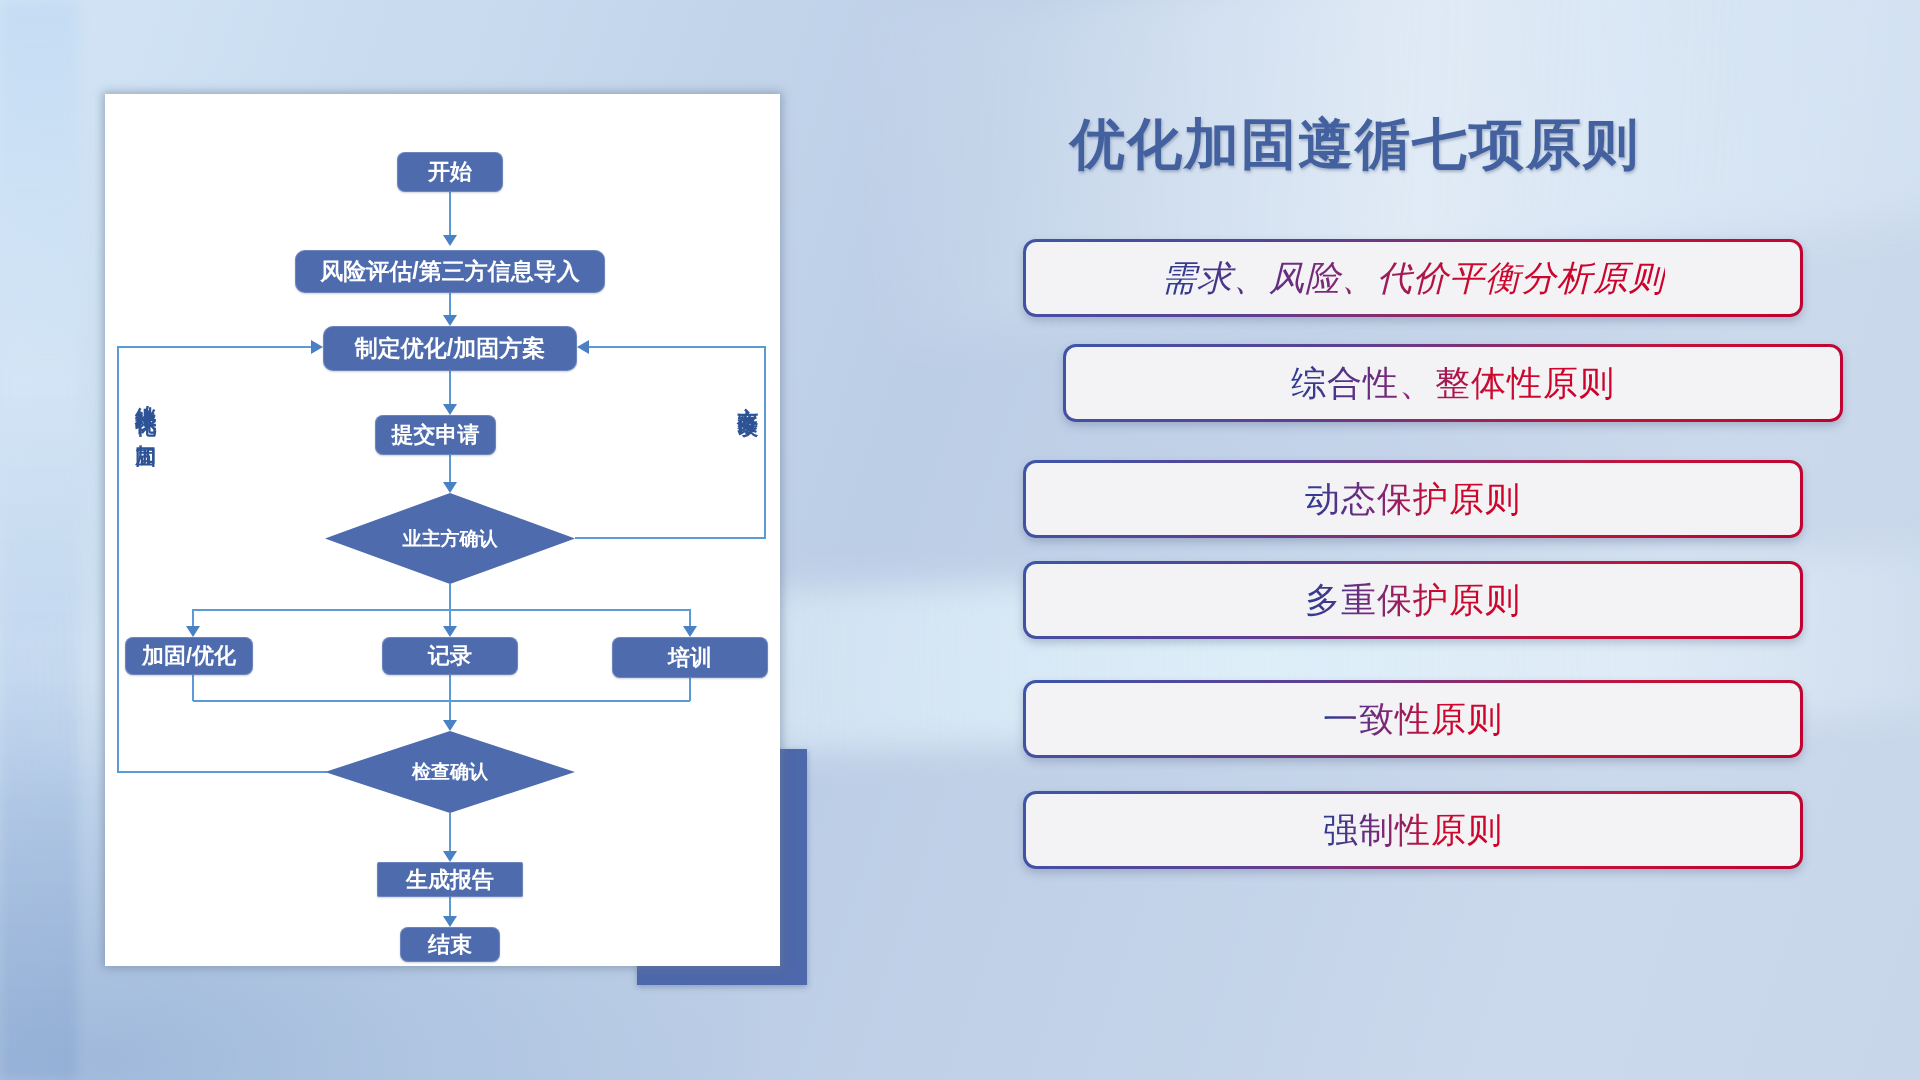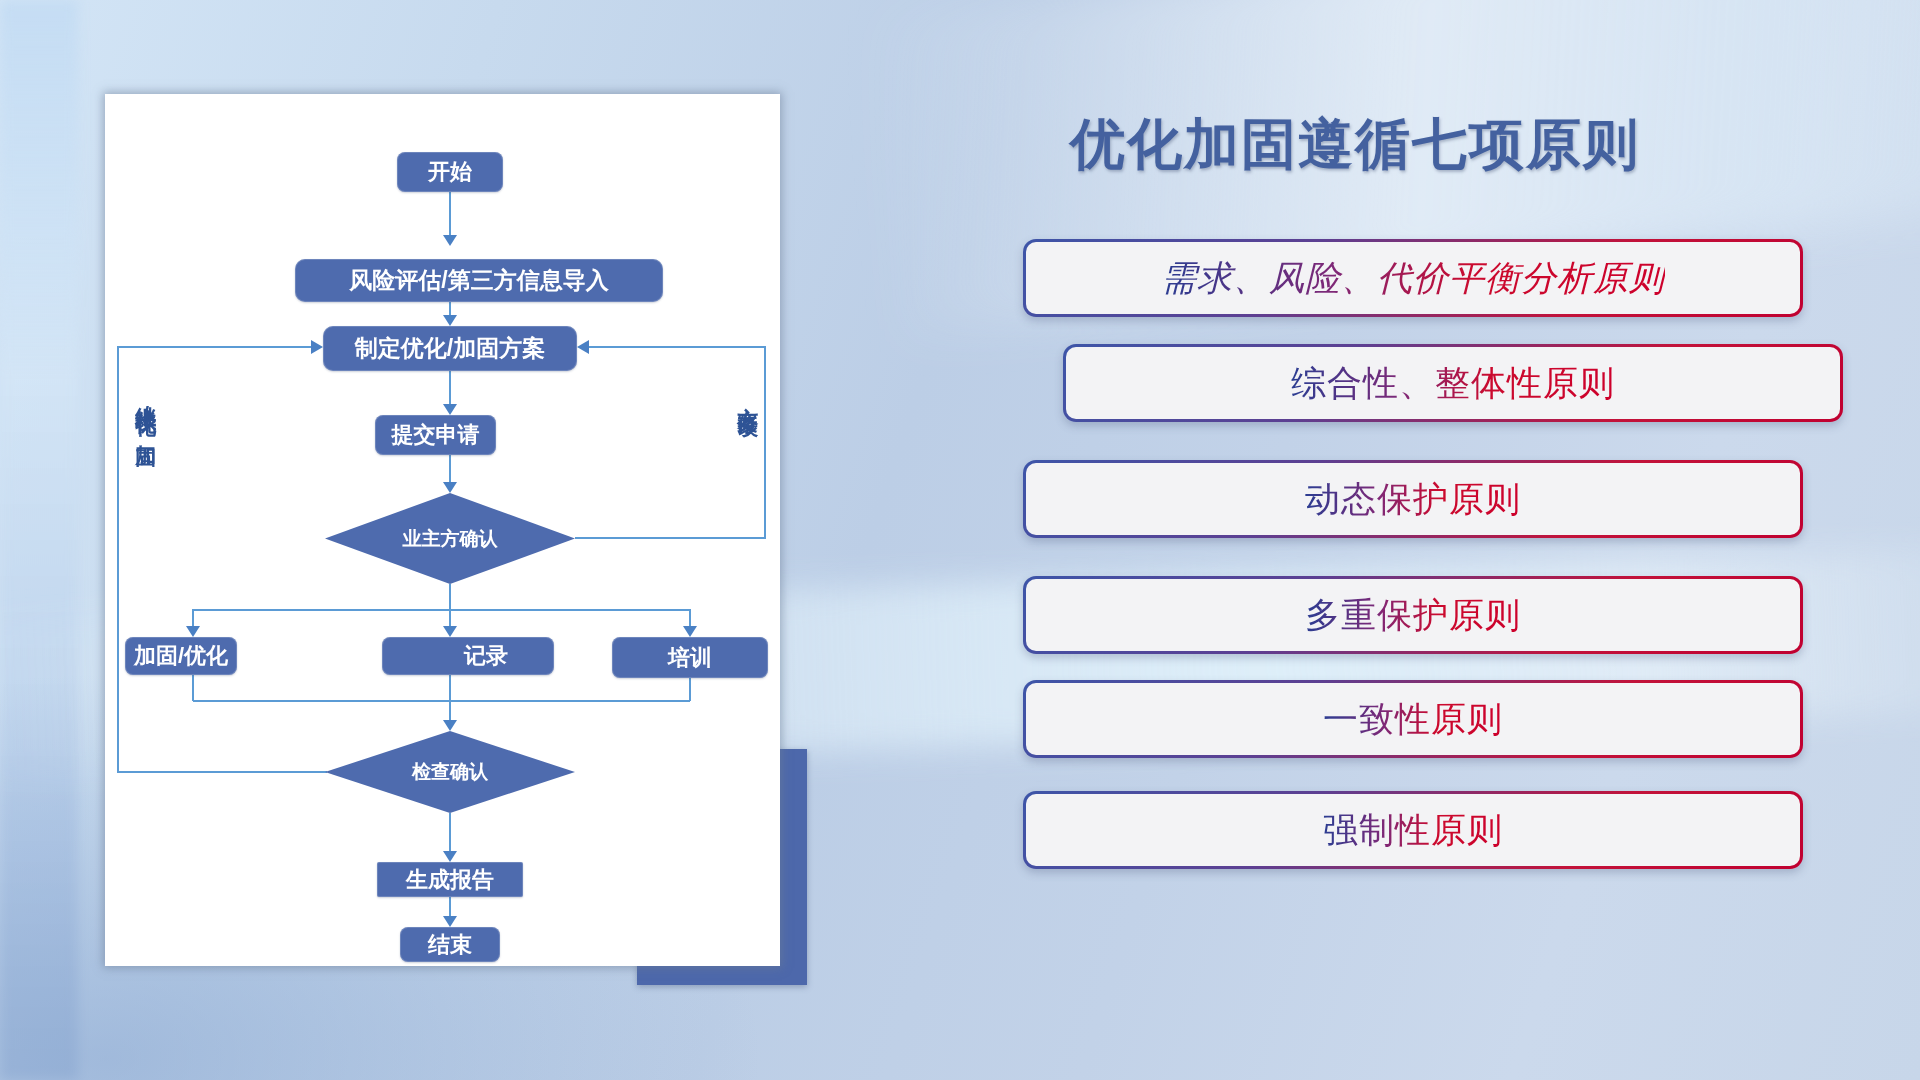--- a/index.html
+++ b/index.html
@@ -112,26 +112,26 @@
 
     <div class="vl" style="left:659px;top:252px;height:193px;"></div>
     <div class="hl" style="left:484px;top:252px;width:177px;"></div>
     <div class="tri-l" style="left:472px;top:246px;"></div>
     <div class="hl" style="left:470px;top:443px;width:191px;"></div>
 
     <div class="vlabel" style="left:28px;top:296px;height:170px;">继续优化/加固</div>
     <div class="vlabel" style="left:630px;top:296px;height:130px;">方案修改</div>
 
     <div class="fnode" style="left:292px;top:58px;width:106px;height:40px;border-radius:8px;font-size:22px;">开始</div>
-    <div class="fnode" style="left:190px;top:165px;width:368px;height:43px;border-radius:10px;font-size:23px;">风险评估/第三方信息导入</div>
+    <div class="fnode" style="left:190px;top:156px;width:310px;height:43px;border-radius:10px;font-size:23px;">风险评估/第三方信息导入</div>
     <div class="fnode" style="left:218px;top:232px;width:254px;height:45px;border-radius:10px;font-size:23px;">制定优化/加固方案</div>
     <div class="fnode" style="left:270px;top:321px;width:121px;height:40px;border-radius:8px;font-size:22px;">提交申请</div>
     <div class="fdiamond" style="left:220px;top:399px;width:250px;height:91px;font-size:19px;">业主方确认</div>
-    <div class="fnode" style="left:20px;top:543px;width:112px;height:38px;border-radius:8px;font-size:22px;">加固/优化</div>
-    <div class="fnode" style="left:277px;top:543px;width:136px;height:38px;border-radius:8px;font-size:22px;padding-left:36px;">记录</div>
+    <div class="fnode" style="left:20px;top:543px;width:128px;height:38px;border-radius:8px;font-size:22px;">加固/优化</div>
+    <div class="fnode" style="left:277px;top:543px;width:136px;height:38px;border-radius:8px;font-size:22px;">记录</div>
     <div class="fnode" style="left:507px;top:543px;width:156px;height:41px;border-radius:8px;font-size:22px;">培训</div>
     <div class="fdiamond" style="left:220px;top:637px;width:250px;height:82px;font-size:19px;">检查确认</div>
     <div class="fnode" style="left:272px;top:768px;width:146px;height:35px;border-radius:2px;font-size:22px;">生成报告</div>
     <div class="fnode" style="left:295px;top:833px;width:100px;height:35px;border-radius:8px;font-size:22px;">结束</div>
   </div>
 
   <div class="page-title">优化加固遵循七项原则</div>
 
   <div class="pbox" style="top:239px;font-style:italic;">
     <div class="pbox-inner">
@@ -141,21 +141,21 @@
   <div class="pbox" style="top:344px;margin-left:40px;">
     <div class="pbox-inner">
       <span class="ptext">综合性、整体性原则</span>
     </div>
   </div>
   <div class="pbox" style="top:460px;">
     <div class="pbox-inner">
       <span class="ptext">动态保护原则</span>
     </div>
   </div>
-  <div class="pbox" style="top:576px;">
+  <div class="pbox" style="top:561px;">
     <div class="pbox-inner">
       <span class="ptext">多重保护原则</span>
     </div>
   </div>
   <div class="pbox" style="top:791px;">
     <div class="pbox-inner">
       <span class="ptext">强制性原则</span>
     </div>
   </div>
   <div class="pbox" style="top:680px;">

